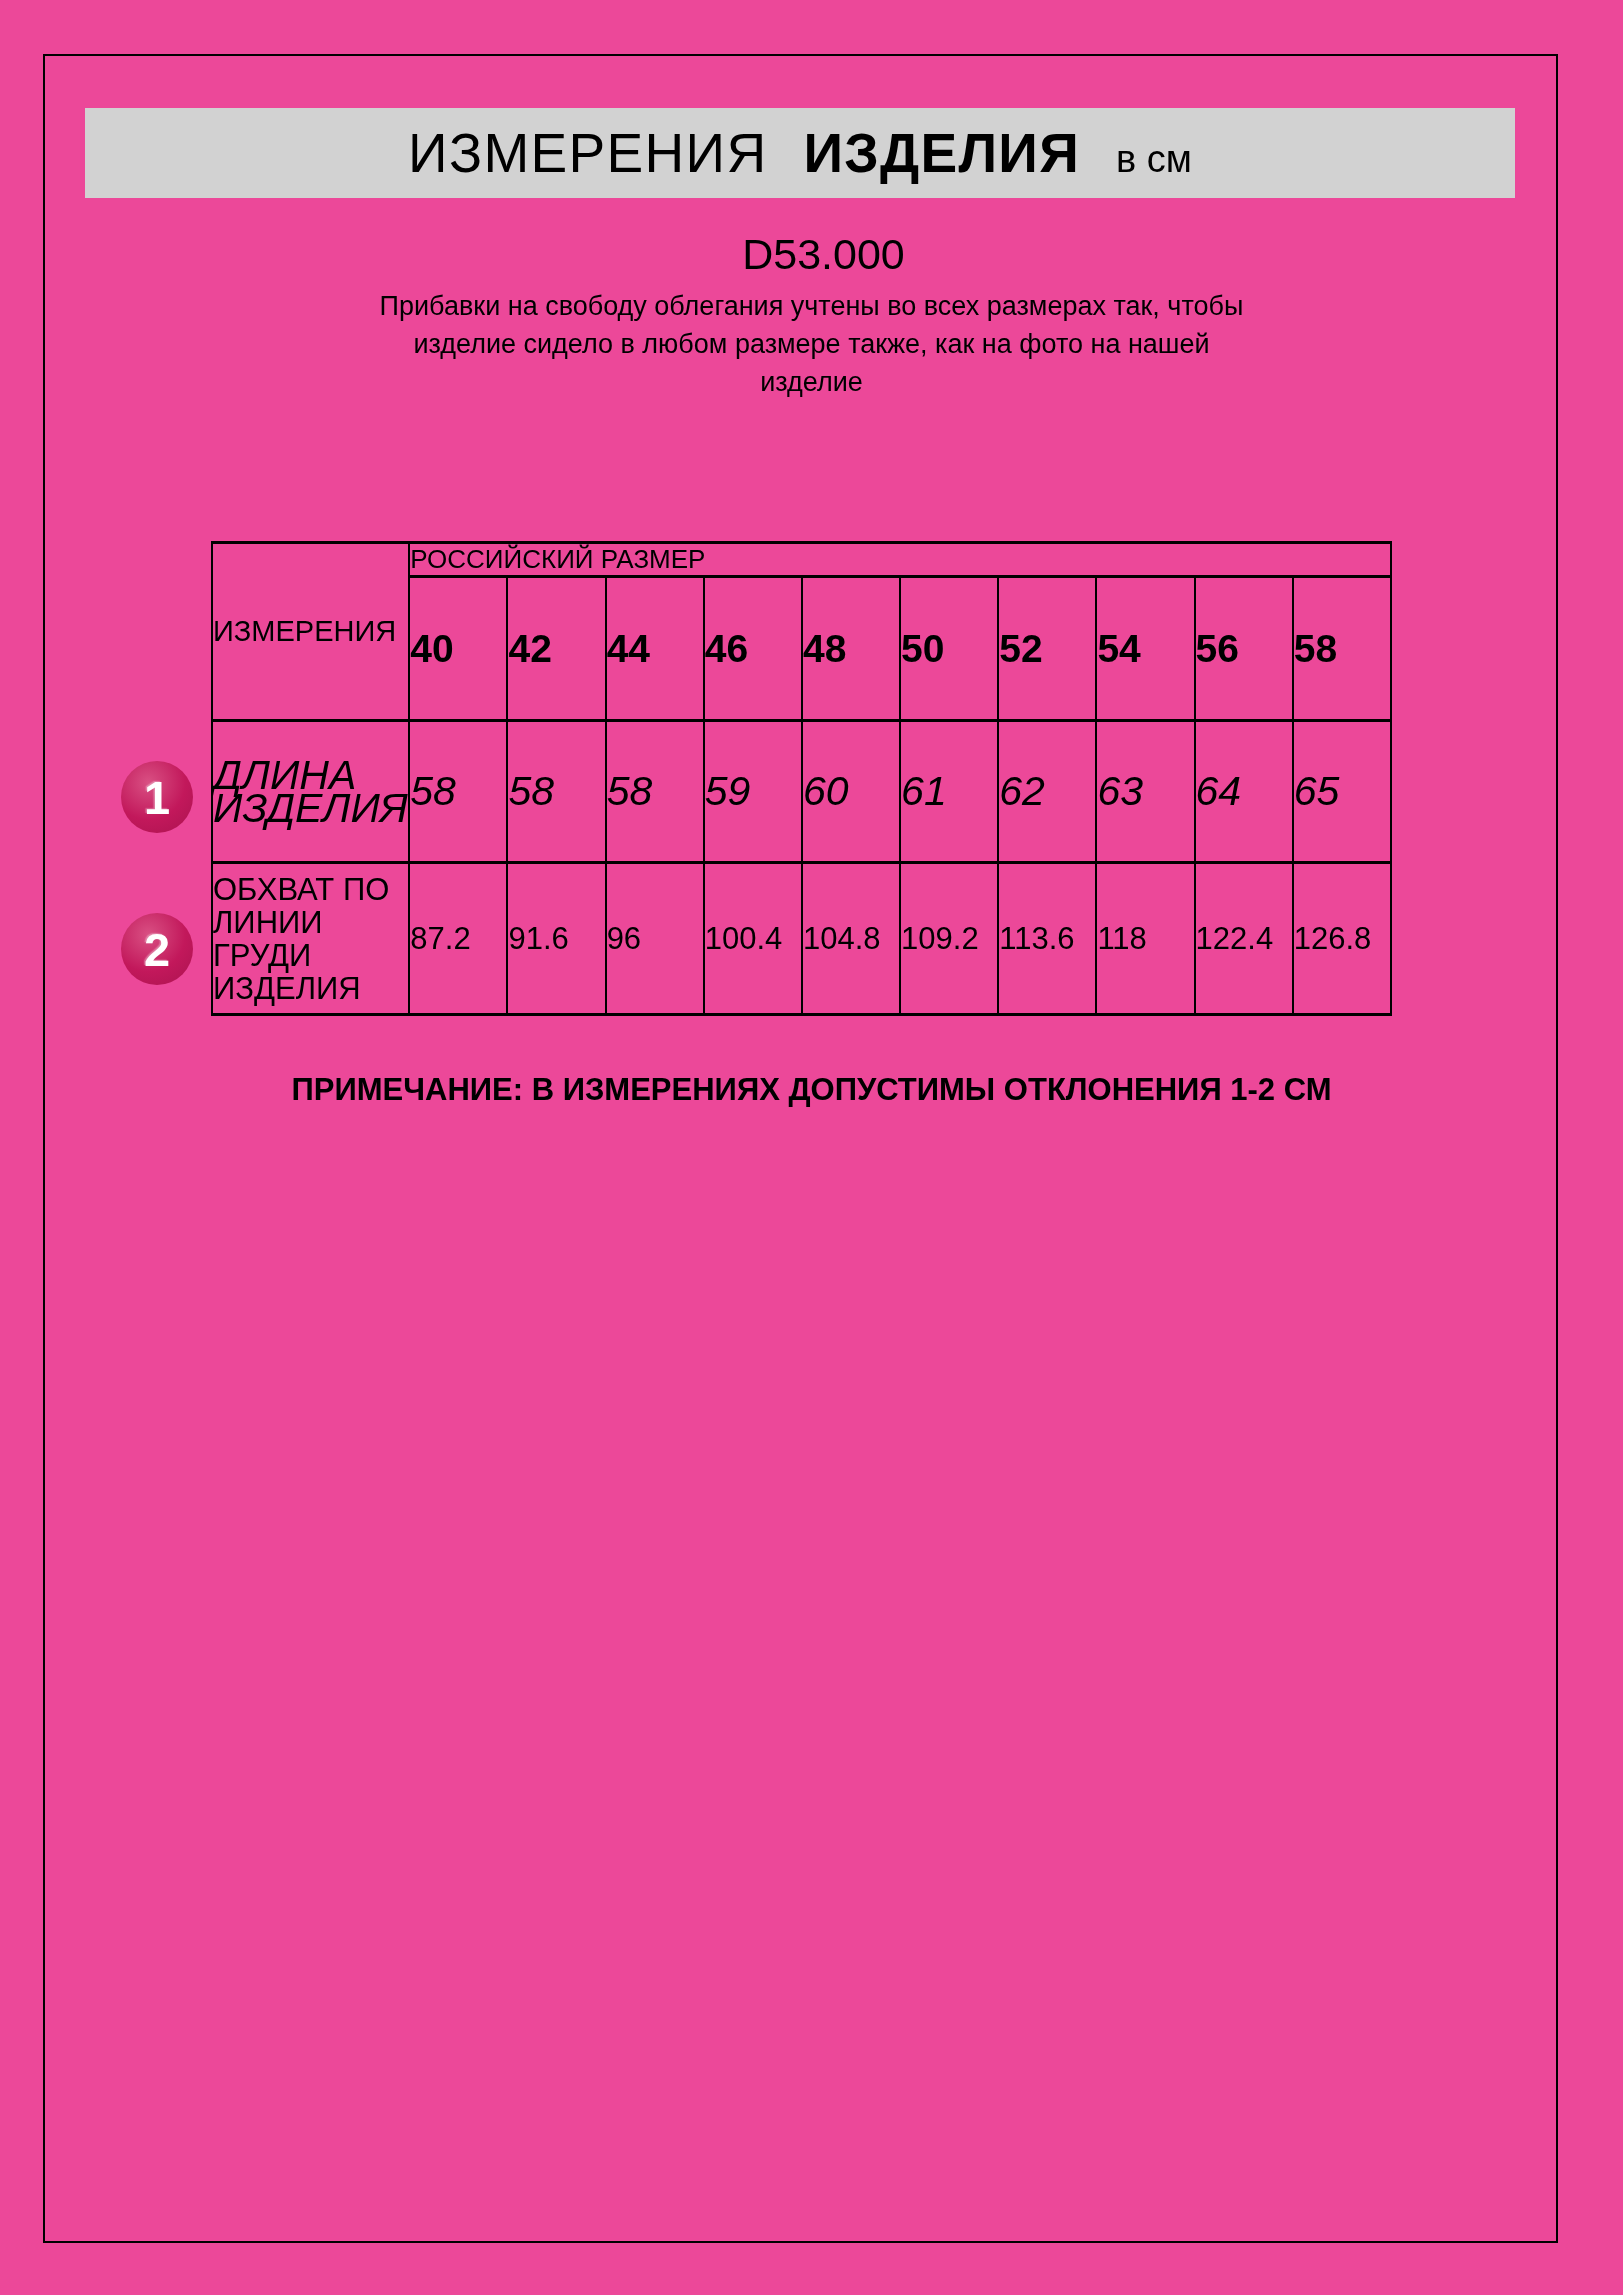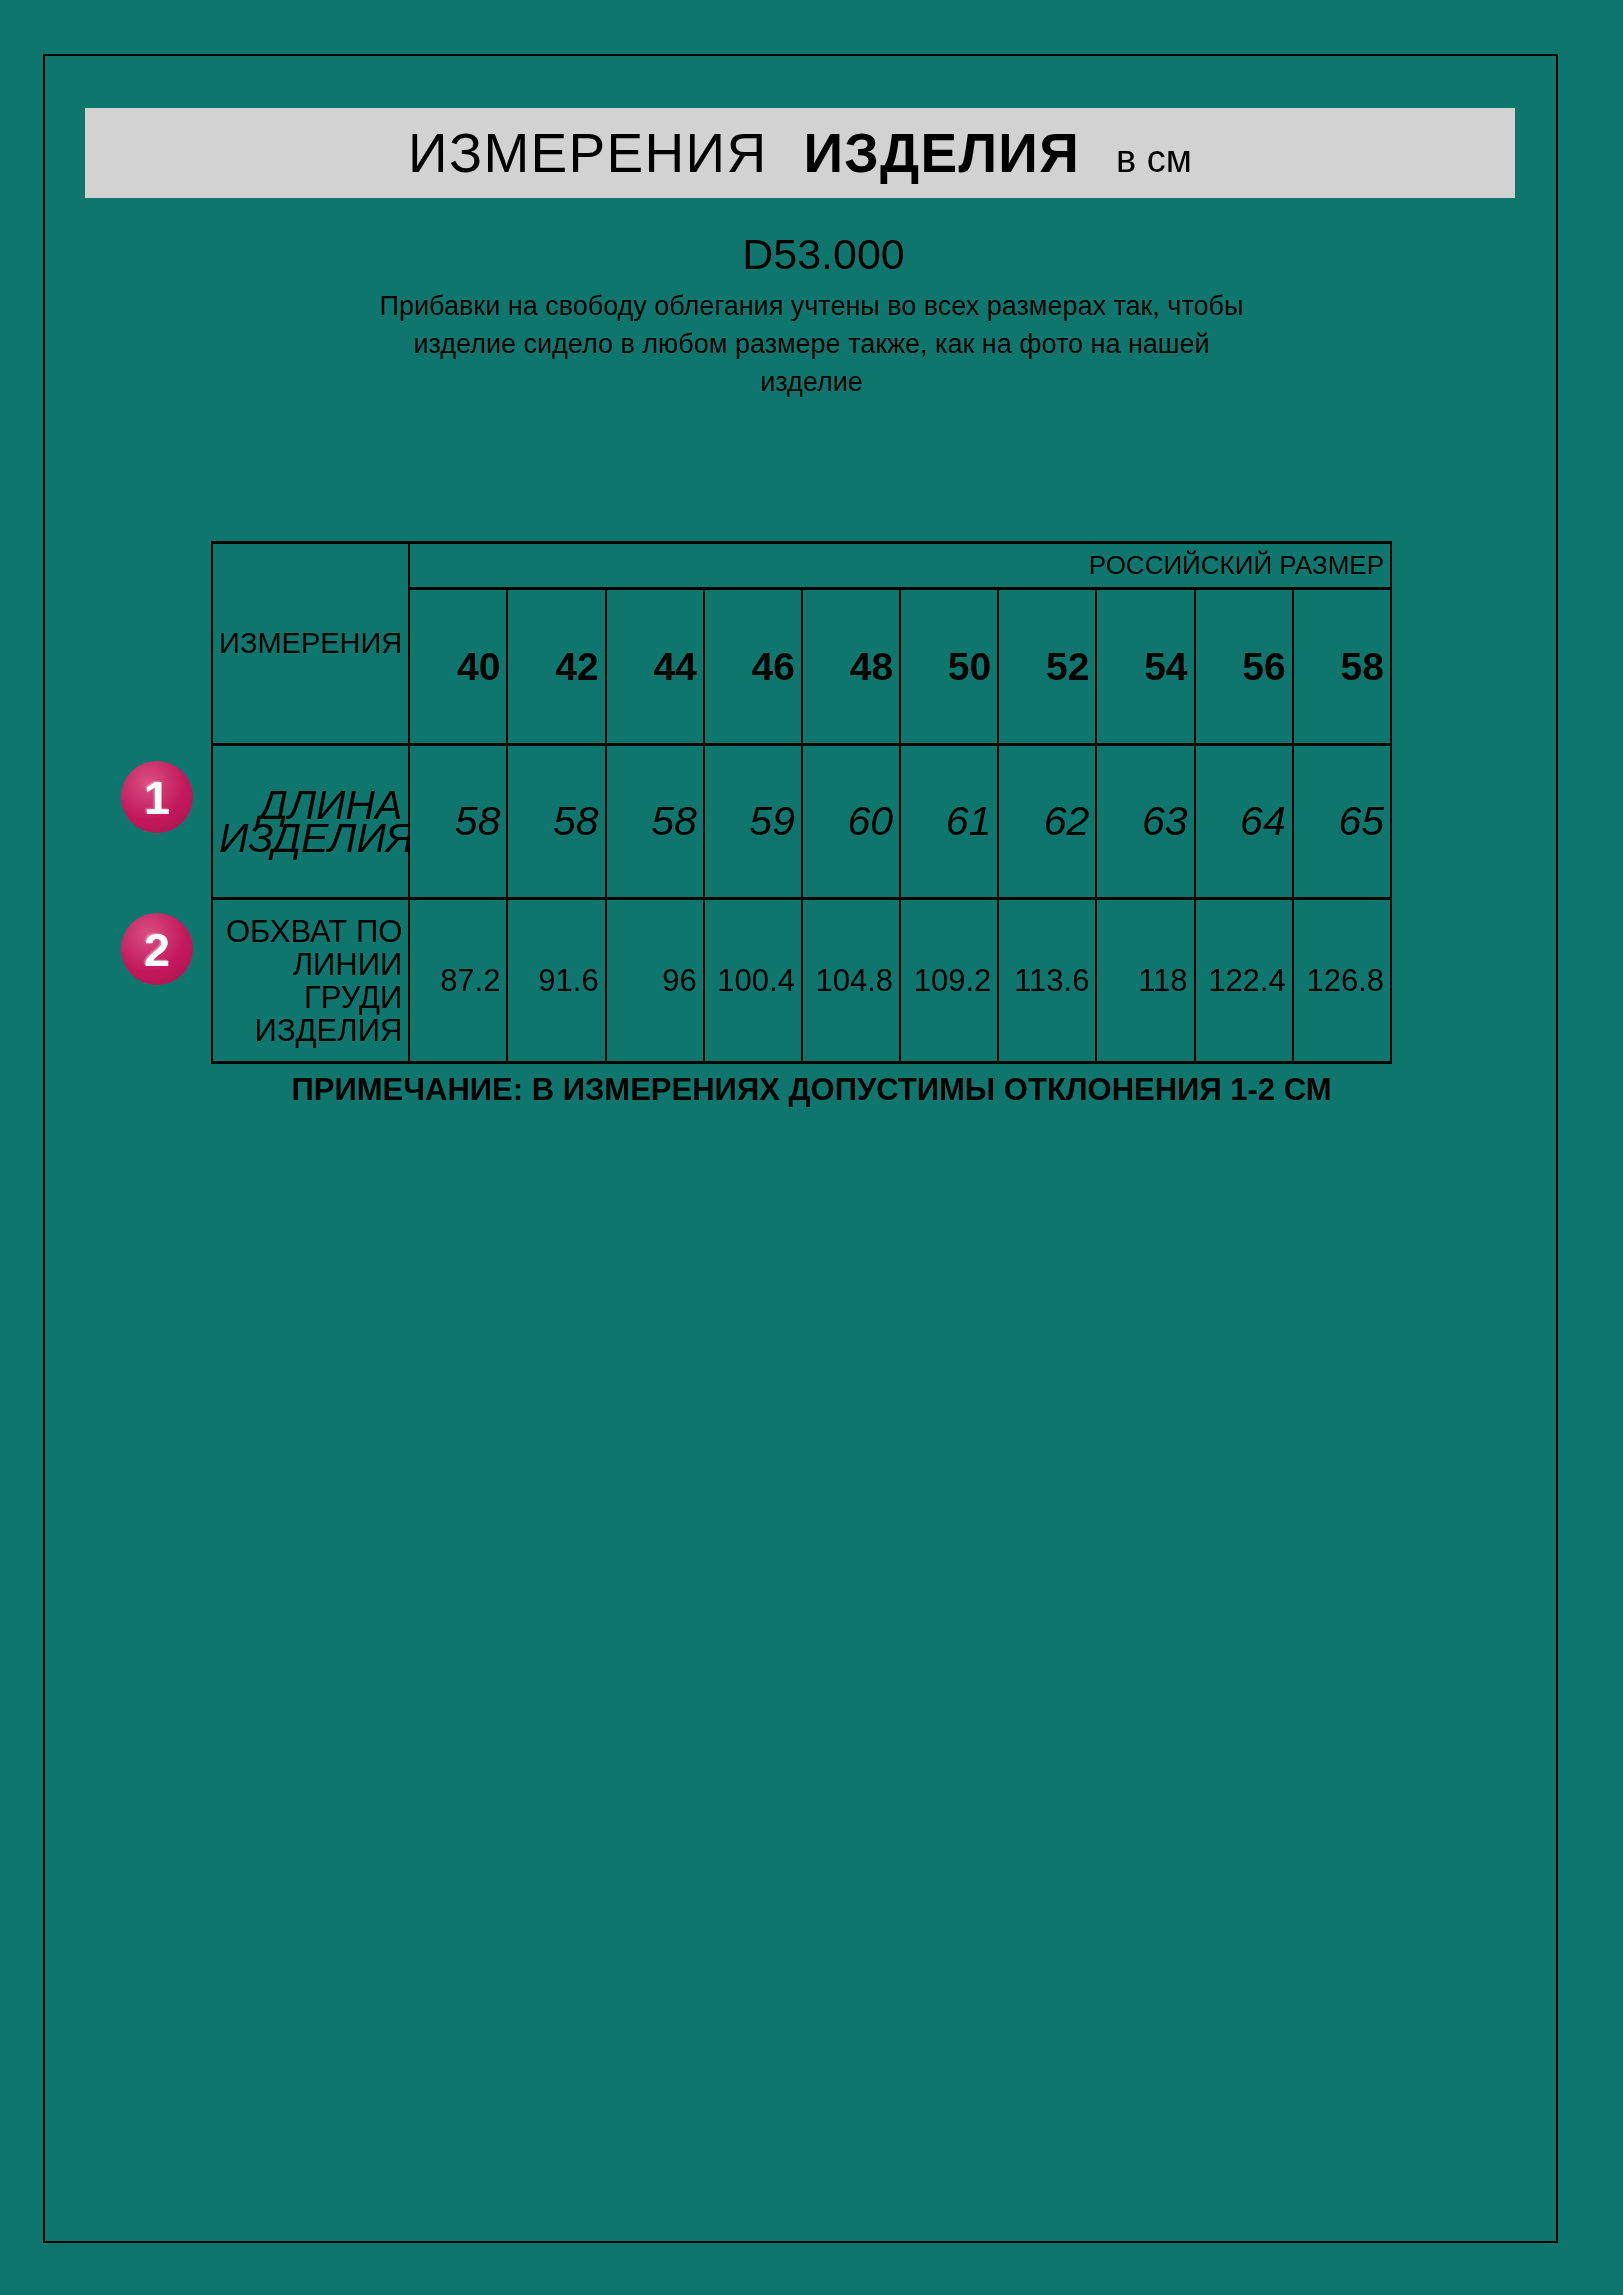--- a/index.html
+++ b/index.html
@@ -4,21 +4,21 @@
 <style>
   html, body {
     margin: 0;
     padding: 0;
     background: #ffffff;
   }
   .page {
     position: relative;
     width: 1623px;
     height: 2295px;
-    background: #0f766e;
+    background: #ec4899;
     color: #000000;
     font-family: "Liberation Sans", "DejaVu Sans", sans-serif;
     overflow: hidden;
   }
   .page-frame {
     position: absolute;
     left: 43px;
     top: 54px;
     width: 1515px;
     height: 2189px;
@@ -76,23 +76,23 @@
     left: 211px;
     top: 541px;
     width: 1181px;
     border-collapse: collapse;
     table-layout: fixed;
   }
   .size-table td {
     border: 2.6px solid #000000;
     border-top-width: 3.9px;
     border-bottom-width: 3.9px;
-    text-align: right;
+    text-align: left;
     vertical-align: middle;
-    padding: 6px;
+    padding: 0;
     overflow: hidden;
   }
   .cell-corner {
     font-size: 29px;
   }
   .cell-size-group {
     font-size: 26px;
     height: 29px;
   }
   .row-sizes td {

